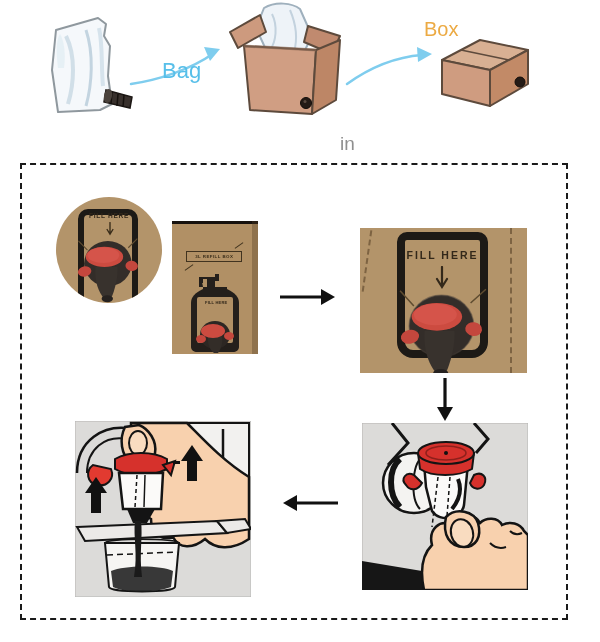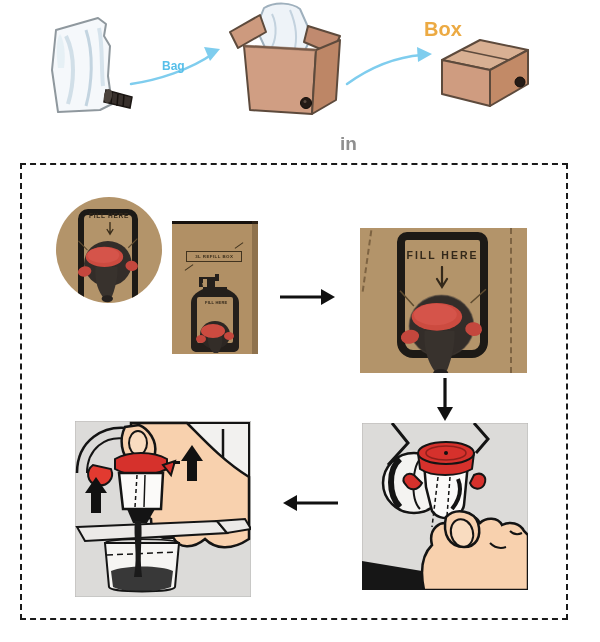--- a/index.html
+++ b/index.html
@@ -1,22 +1,22 @@
 <!DOCTYPE html>
 <html><head>
 <meta charset="utf-8">
 <style>
   html,body{margin:0;padding:0;background:#fff;}
   #stage{
     position:relative;width:600px;height:642px;background:#ffffff;
     font-family:"Liberation Sans",sans-serif;overflow:hidden;
   }
   .abs{position:absolute;}
-  .label{font-weight:700;line-height:1;}
-  .bag-label{left:162px;top:60px;font-size:12px;color:#57bfe9;}
+  .label{font-weight:400;line-height:1;}
+  .bag-label{left:162px;top:60px;font-size:22px;color:#57bfe9;}
   .in-label{left:340px;top:88px;font-size:19px;color:#8f8f8f;margin-top:46px;}
   .box-label{left:424px;top:19px;font-size:20px;color:#ecaa43;}
   .dashed-panel{
     left:20px;top:163px;width:548px;height:457px;
     border:2px dashed #1a1a1a;background:#fff;box-sizing:border-box;
   }
   
   .inset-circle{
     left:56px;top:197px;width:106px;height:106px;border-radius:50%;
     background:#b3946a;overflow:hidden;

